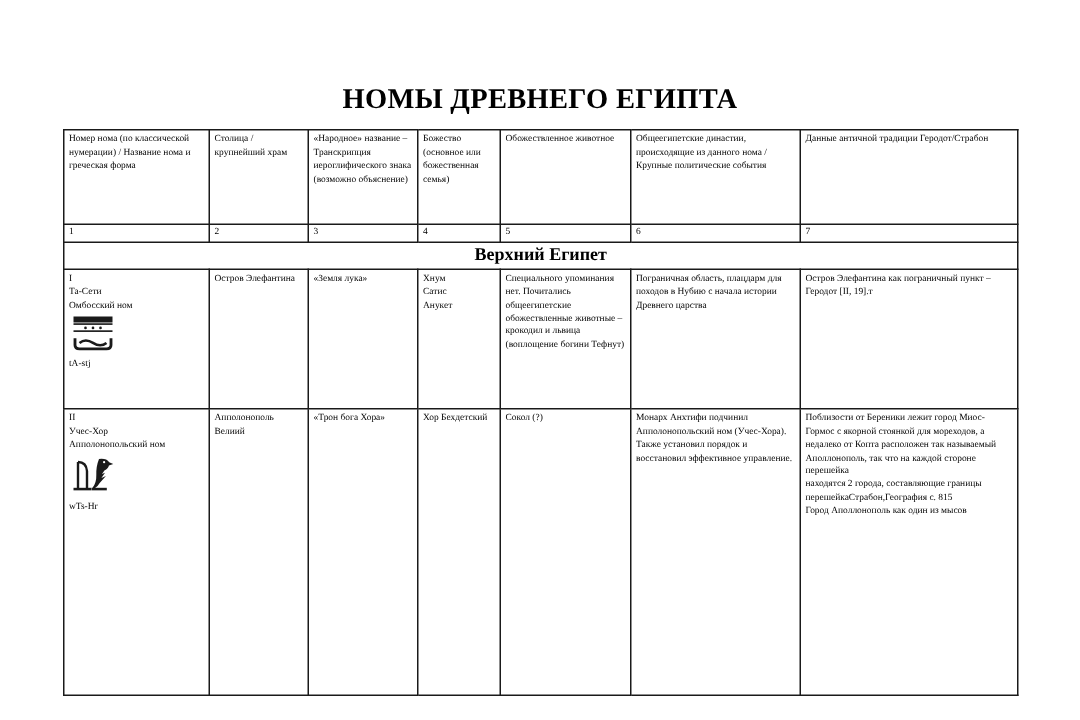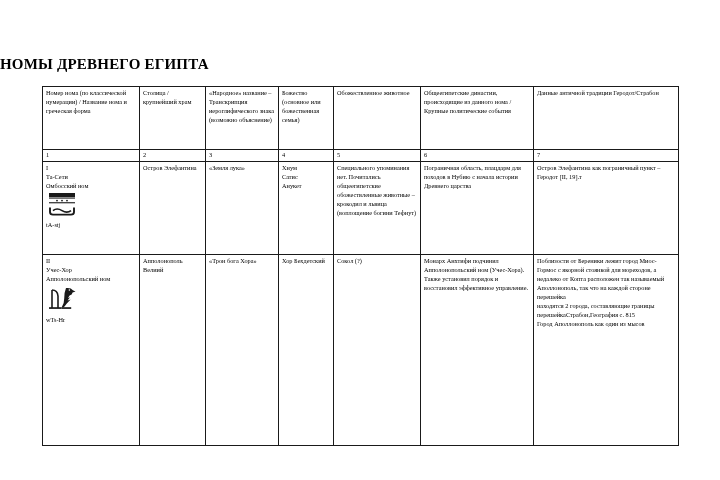--- a/index.html
+++ b/index.html
@@ -18,21 +18,22 @@
     position: relative;
     width: 720px;
     height: 480px;
     background: #fff;
   }
   .doc-title {
     position: absolute;
     left: 0;
     top: 56px;
     width: 720px;
-    font-size: 15px;
+    text-align: center;
+    font-size: 19px;
     font-weight: bold;
     letter-spacing: 0.2px;
     font-family: "Liberation Serif", "DejaVu Serif", serif;
   }
   table.nome-table {
     position: absolute;
     left: 42px;
     top: 86px;
     width: 636px;
     border-collapse: collapse;
@@ -116,20 +117,23 @@
       <tr class="numbers-row">
         <td>1</td>
         <td>2</td>
         <td>3</td>
         <td>4</td>
         <td>5</td>
         <td>6</td>
         <td>7</td>
       </tr>
 
+      <tr class="section-row">
+        <td colspan="7">Верхний Египет</td>
+      </tr>
 
       <tr class="data-row-1">
         <td>
           <span class="cell-line">I</span>
           <span class="cell-line">Та-Сети</span>
           <span class="cell-line">Омбосский ном</span>
           <span class="glyph-box">
             <svg width="30" height="26" viewBox="0 0 30 26" xmlns="http://www.w3.org/2000/svg">
               <rect x="1" y="2" width="26" height="4" fill="#1a1a1a"></rect>
               <rect x="1" y="6.5" width="26" height="1.1" fill="#1a1a1a"></rect>

